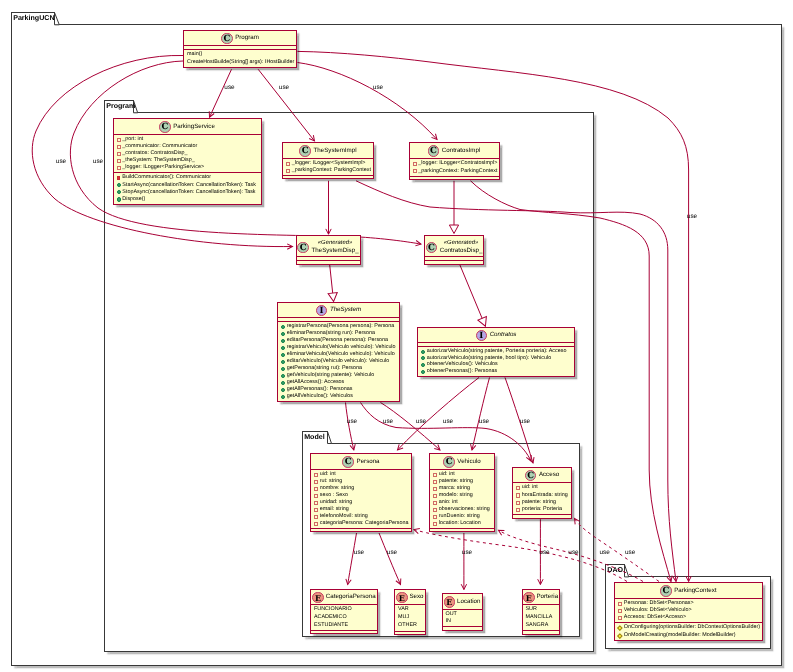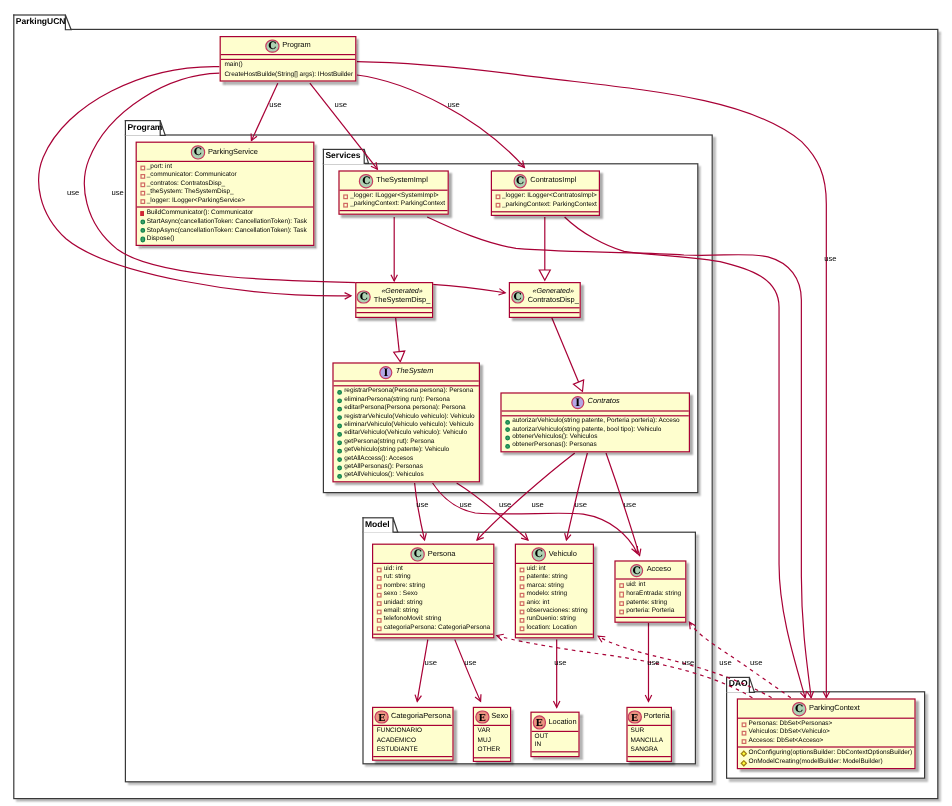--- a/index.html
+++ b/index.html
@@ -73,28 +73,20 @@
       <div class="pkg-name" style="left: 1.9px; top: 2.9px;">ParkingUCN</div>
     </div>
     <div class="pkg" style="left: 104.3px; top: 100px; width: 489.5px; height: 552.2px;">
       <div class="pkg-body" style="top: 12.3px; width: 489.5px; height: 539.9px;"></div>
       <div class="pkg-tab" style="width: 29.5px; height: 13.3px;"></div>
       <svg width="7.7" height="14.3" style="position: absolute; left: 29.5px; top: 0px; overflow: visible;">
         <path d="M -0.5 0.5 L 3.7 12.8 L -0.5 12.8 Z" fill="#fff" stroke="#383838" stroke-width="1" stroke-linejoin="miter"></path>
       </svg>
       <div class="pkg-name" style="left: 1.9px; top: 2.9px;">Program</div>
     </div>
-    <div class="pkg" style="left: 269.3px; top: 124.2px; width: 312.6px; height: 286.4px;">
-      <div class="pkg-body" style="top: 11.7px; width: 312.6px; height: 274.7px;"></div>
-      <div class="pkg-tab" style="width: 34.5px; height: 12.7px;"></div>
-      <svg width="7.1" height="13.7" style="position: absolute; left: 34.5px; top: 0px; overflow: visible;">
-        <path d="M -0.5 0.5 L 3.1 12.2 L -0.5 12.2 Z" fill="#fff" stroke="#383838" stroke-width="1" stroke-linejoin="miter"></path>
-      </svg>
-      <div class="pkg-name" style="left: 1.9px; top: 2.6px;">Services</div>
-    </div>
     <div class="pkg" style="left: 302.3px; top: 431px; width: 235px; height: 205.9px;">
       <div class="pkg-body" style="top: 12px; width: 277.3px; height: 193.9px;"></div>
       <div class="pkg-tab" style="width: 26px; height: 13px;"></div>
       <svg width="7.5" height="14" style="position: absolute; left: 26px; top: 0px; overflow: visible;">
         <path d="M -0.5 0.5 L 3.5 12.5 L -0.5 12.5 Z" fill="#fff" stroke="#383838" stroke-width="1" stroke-linejoin="miter"></path>
       </svg>
       <div class="pkg-name" style="left: 1.9px; top: 2.75px;">Model</div>
     </div>
     <div class="pkg" style="left: 605.4px; top: 563.9px; width: 165.4px; height: 85px;">
       <div class="pkg-body" style="top: 12.4px; width: 165.4px; height: 72.6px;"></div>

